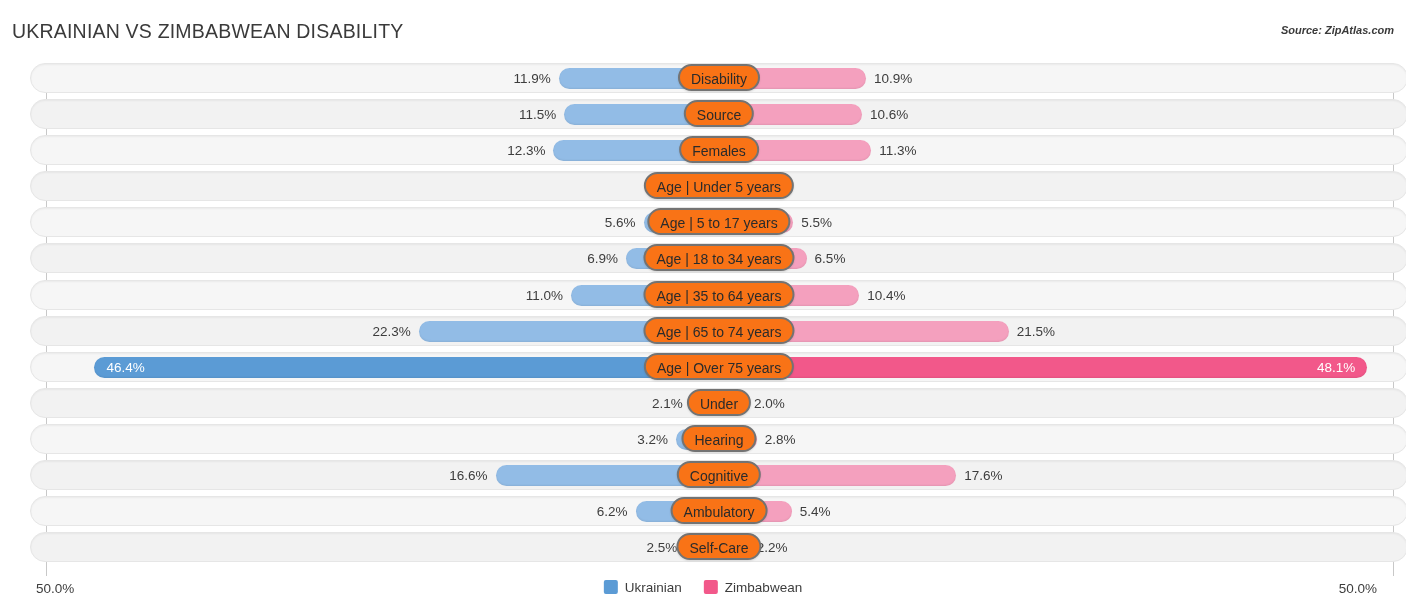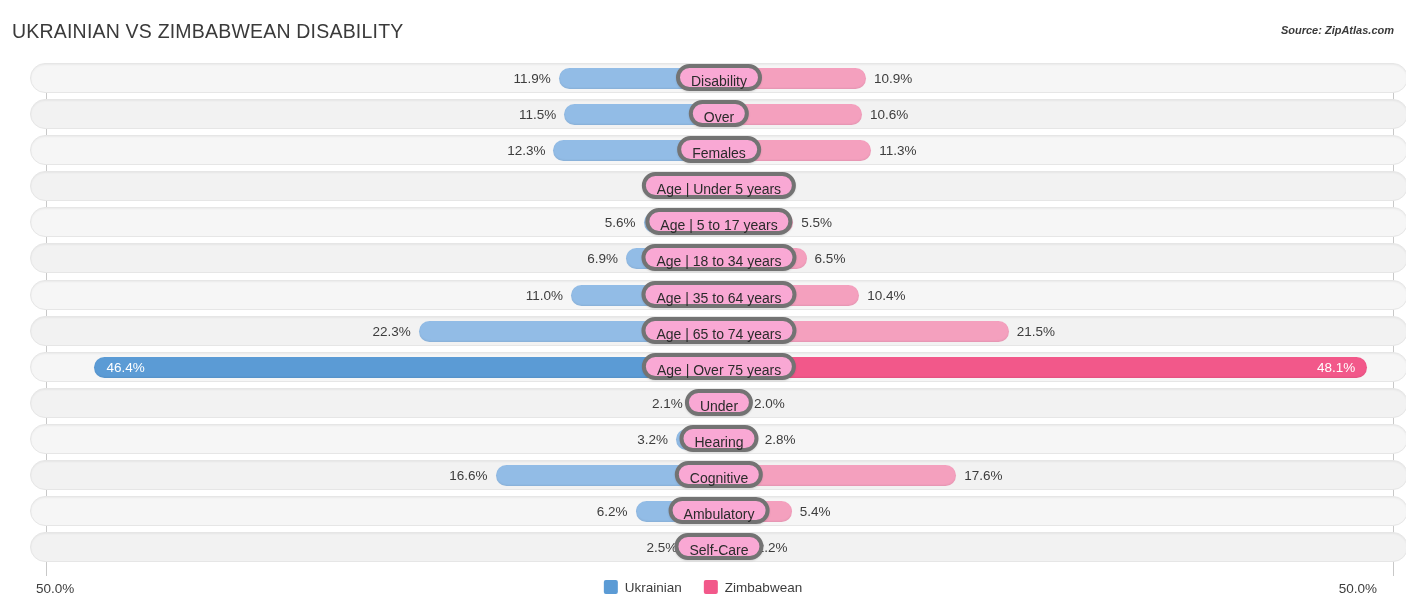--- a/index.html
+++ b/index.html
@@ -126,22 +126,22 @@
   }
 
   .label-pill {
     position: absolute;
     top: 4px;
     left: 50%;
     transform: translateX(-50%);
     height: 27px;
     line-height: 27px;
     padding: 0 11px;
-    background: #f9a8d4;
-    border: 4px solid #737373;
+    background: #f97316;
+    border: 2px solid #737373;
     border-radius: 14px;
     font-size: 14px;
     color: #2b2b2b;
     white-space: nowrap;
     box-shadow: 0 1px 2px rgba(0,0,0,0.12);
     box-sizing: border-box;
     z-index: 5;
   }
 
   
@@ -211,21 +211,21 @@
           <div class="val val-left" style="left: 432.826px; width: 102px;">11.9%</div>
           <div class="val val-right" style="left: 857.932px;">10.9%</div>
           <div class="label-pill">Disability</div>
         </div>
         <div class="row alt">
           <div class="track"></div>
           <div class="bar bar-left" style="left: 548.21px; width: 154.79px;"></div>
           <div class="bar bar-right" style="left: 703px; width: 142.888px;"></div>
           <div class="val val-left" style="left: 438.21px; width: 102px;">11.5%</div>
           <div class="val val-right" style="left: 853.888px;">10.6%</div>
-          <div class="label-pill">Over</div>
+          <div class="label-pill">Source</div>
         </div>
         <div class="row">
           <div class="track"></div>
           <div class="bar bar-left" style="left: 537.442px; width: 165.558px;"></div>
           <div class="bar bar-right" style="left: 703px; width: 152.324px;"></div>
           <div class="val val-left" style="left: 427.442px; width: 102px;">12.3%</div>
           <div class="val val-right" style="left: 863.324px;">11.3%</div>
           <div class="label-pill">Females</div>
         </div>
         <div class="row alt">

